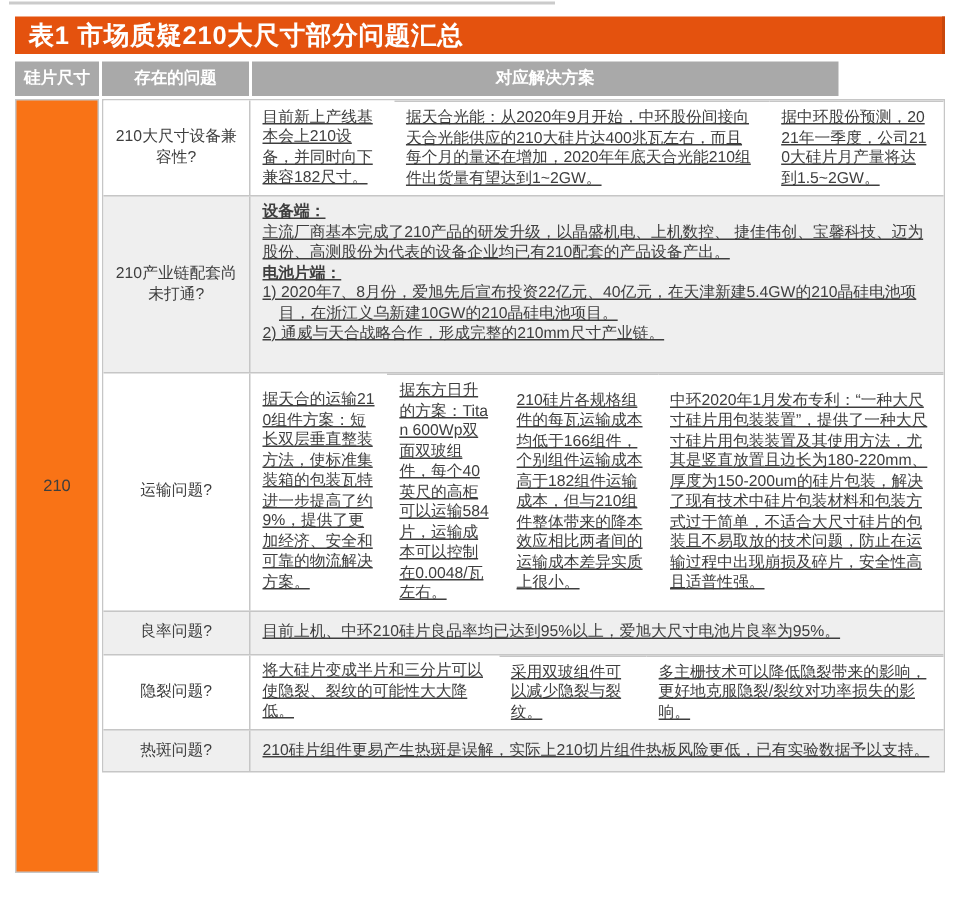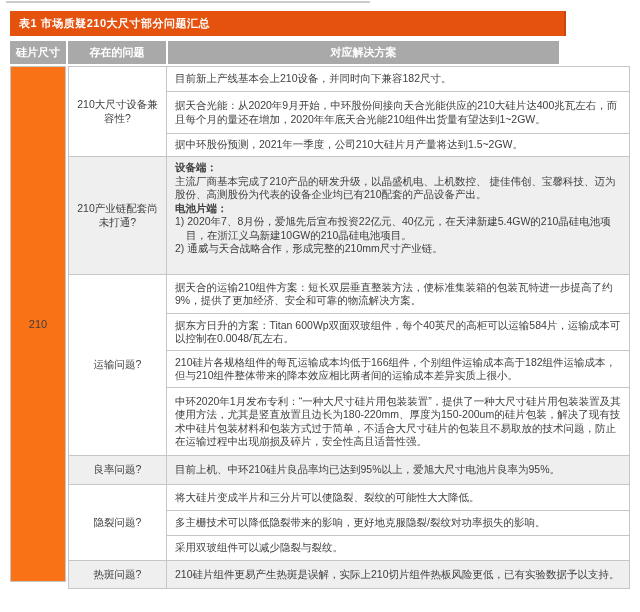--- a/index.html
+++ b/index.html
@@ -1,38 +1,38 @@
 <!DOCTYPE html>
 <html><head>
 <meta charset="utf-8">
 <style>
   html,body{margin:0;padding:0;background:#ffffff;}
   .page{position:relative;width:640px;height:612px;background:#ffffff;overflow:hidden;
         font-family:"Liberation Sans","DejaVu Sans",sans-serif;color:#3e3e3e;}
   .top-strip{position:absolute;left:6px;top:1px;width:364px;height:2px;background:#cbcbcb;}
-  .title-bar{position:absolute;left:10px;top:11px;width:556px;height:25px;background:#e4520e;
-             border-right:2px solid #c9470b;box-sizing:border-box;color:#ffffff;font-size:11px;
+  .title-bar{position:absolute;left:10px;top:11px;width:620px;height:25px;background:#e4520e;
+             border-right:2px solid #c9470b;box-sizing:border-box;color:#ffffff;font-size:17px;
              font-weight:bold;line-height:25px;padding-left:9px;letter-spacing:.5px;}
   .hdr{position:absolute;top:41px;height:23px;background:#a9a9a9;color:#ffffff;font-size:11px;
        font-weight:bold;text-align:center;line-height:23px;box-sizing:border-box;}
   .hdr.c1{left:10px;width:56px;}
   .hdr.c2{left:68px;width:98px;}
   .hdr.c3{left:168px;width:391px;}
   .col1{position:absolute;left:10px;top:66px;width:56px;height:516px;border:1px solid #c6c6c6;
         box-sizing:border-box;display:flex;align-items:center;justify-content:center;
         font-size:11px;background:#f97316;}
   .bodygrid{position:absolute;left:68px;top:66px;width:562px;border:1px solid #c6c6c6;
             box-sizing:border-box;font-size:10.5px;line-height:13.5px;}
   .group{display:flex;border-top:1px solid #c6c6c6;background:#ffffff;}
   .group:first-child{border-top:none;}
   .group.shade{background:#efefef;}
   .prob{width:98px;flex:0 0 98px;border-right:1px solid #c6c6c6;box-sizing:border-box;
         display:flex;align-items:center;justify-content:center;text-align:center;
         padding:4px 6px;word-break:break-all;}
-  .sols{flex:1;display:flex;flex-direction:column;min-width:0;}
+  .sols{flex:1;display:flex;flex-direction:row;min-width:0;text-decoration:underline;}
   .sol{border-top:1px solid #c6c6c6;box-sizing:border-box;padding:4px 8px;display:flex;
        align-items:center;word-break:break-all;}
   .sol:first-child{border-top:none;}
   .sol.block{display:block;}
   .ln{word-break:break-all;}
   .ln.bold{font-weight:bold;}
   .ln.hang{padding-left:11px;text-indent:-11px;}
   .h24{min-height:24px;} .h42{min-height:42px;} .h23{min-height:23px;}
   .h117{min-height:117px;} .h38{min-height:38px;} .h37{min-height:37px;}
   .h68{min-height:68px;} .h28{min-height:28px;} .h25{min-height:25px;} .h27{min-height:27px;}
@@ -92,22 +92,22 @@
       <div class="prob">良率问题?</div>
       <div class="sols">
         <div class="sol h28">目前上机、中环210硅片良品率均已达到95%以上，爱旭大尺寸电池片良率为95%。</div>
       </div>
     </div>
 
     <div class="group">
       <div class="prob">隐裂问题?</div>
       <div class="sols">
         <div class="sol h25">将大硅片变成半片和三分片可以使隐裂、裂纹的可能性大大降低。</div>
+        <div class="sol h25">采用双玻组件可以减少隐裂与裂纹。</div>
         <div class="sol h25">多主栅技术可以降低隐裂带来的影响，更好地克服隐裂/裂纹对功率损失的影响。</div>
-        <div class="sol h25">采用双玻组件可以减少隐裂与裂纹。</div>
       </div>
     </div>
 
     <div class="group shade">
       <div class="prob">热斑问题?</div>
       <div class="sols">
         <div class="sol h27">210硅片组件更易产生热斑是误解，实际上210切片组件热板风险更低，已有实验数据予以支持。</div>
       </div>
     </div>
 

